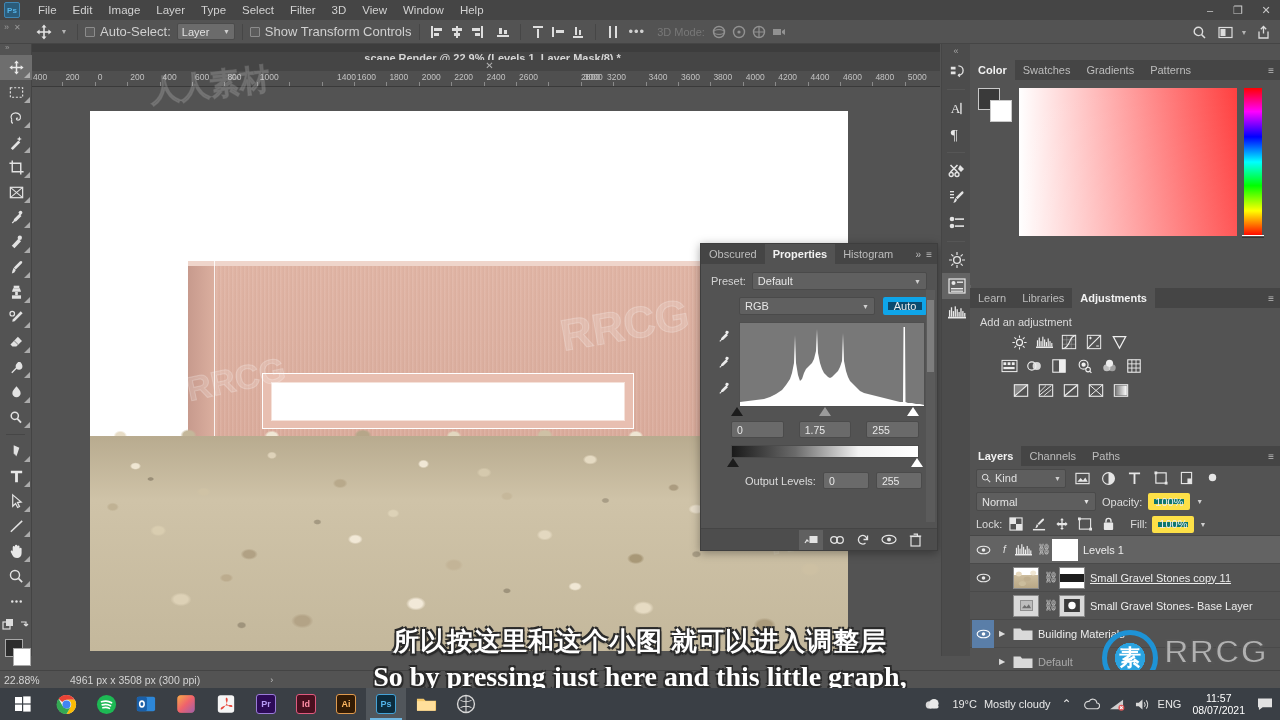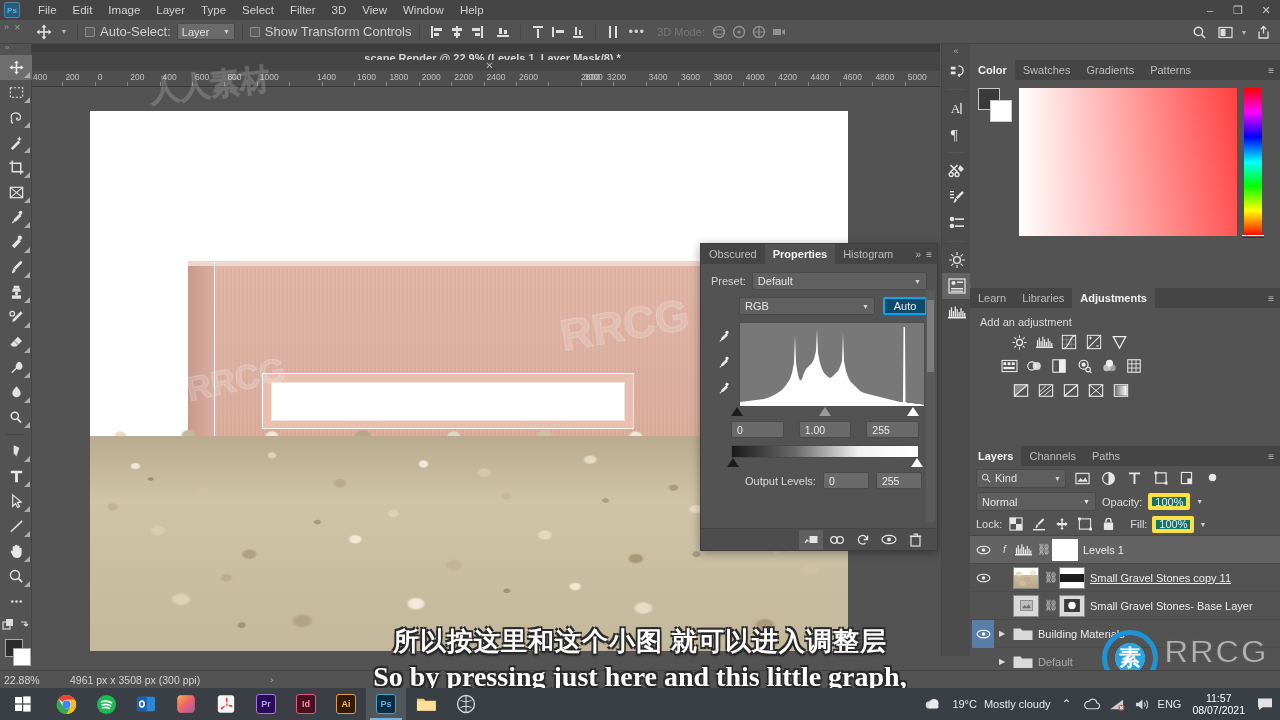--- a/index.html
+++ b/index.html
@@ -216,21 +216,21 @@
   .preset-row{ height:26px; display:flex;align-items:center; padding:0 10px; gap:6px; margin-top:4px; }
   .preset-row .k{ font-size:11px;color:#d4d4d4; }
   .p-select{
     flex:1; height:18px; background:#606060; border:1px solid #4a4a4a; border-radius:2px;
     display:flex;align-items:center;justify-content:space-between; padding:0 5px;
     font-size:11px; color:#e6e6e6;
   }
   .p-select .cv{ font-size:7px; color:#d0d0d0; }
   .chan-row{ height:24px; display:flex;align-items:center; padding:0 10px 0 38px; gap:8px; }
   .auto-btn{
-    width:44px;height:18px; background:#0c4a6e; border:2px solid #0ea5e9; border-radius:2px;
+    width:44px;height:18px; background:#0c4a6e; border:5px solid #0ea5e9; border-radius:2px;
     display:flex;align-items:center;justify-content:center; font-size:11px;color:#ececec;
   }
   .hist-row{ display:flex; padding:4px 10px 0 8px; }
   .eyedroppers{ width:28px; display:flex;flex-direction:column;align-items:center;gap:9px;padding-top:6px; }
   .edrop{ width:17px;height:17px; display:flex;align-items:center;justify-content:center; }
   .histogram{
     position:relative; width:186px; height:85px; background:#787878;
     border:1px solid #4f4f4f; margin-left:2px;
   }
   .hsvg{ display:block; }
@@ -317,21 +317,21 @@
   .kind-sel{ width:90px;height:19px;background:#5e5e5e;border:1px solid #4a4a4a;border-radius:2px;
              display:flex;align-items:center;padding:0 4px;gap:4px;font-size:11px;color:#e0e0e0; }
   .kind-sel .cv{ margin-left:auto;font-size:7px; }
   .kfil{ width:19px;height:19px;display:flex;align-items:center;justify-content:center; }
   .lp-blend{ height:23px; display:flex;align-items:center;padding:0 6px;gap:6px; }
   .blend-sel{ width:120px;height:19px;background:#5e5e5e;border:1px solid #4a4a4a;border-radius:2px;
               display:flex;align-items:center;padding:0 5px;font-size:11px;color:#e4e4e4;
               justify-content:space-between; }
   .blend-sel .cv{ font-size:7px; }
   .op-lbl{ font-size:11px;color:#dcdcdc; }
-  .op-val{ width:42px;height:17px;background:#0f766e;border:4px solid #fde047;border-radius:2px;
+  .op-val{ width:42px;height:17px;background:#0f766e;border:6px solid #fde047;border-radius:2px;
            font-size:11px;color:#eaeaea;display:flex;align-items:center;justify-content:center; }
   .tiny-cv{ font-size:7px;color:#cfcfcf; }
   .lp-lock{ height:23px; display:flex;align-items:center;padding:0 6px;gap:5px;
             border-bottom:1px solid #474747; }
   .lock-ic{ width:18px;height:18px;display:flex;align-items:center;justify-content:center; }
 
   .layer-row{ height:28px; display:flex;align-items:center; border-bottom:1px solid #4a4a4a;
               padding-left:2px; gap:5px; }
   .layer-row.selected{ background:#636363; }
   .eye{ width:22px;height:28px;display:flex;align-items:center;justify-content:center; }
@@ -738,21 +738,21 @@
       <div class="rtick" style="left: 130.6px;">400</div>
       <div class="rline" style="left: 127.6px;"></div>
       <div class="rtick" style="left: 163px;">600</div>
       <div class="rline" style="left: 160px;"></div>
       <div class="rtick" style="left: 195.4px;">800</div>
       <div class="rline" style="left: 192.4px;"></div>
       <div class="rtick" style="left: 227.8px;">1000</div>
       <div class="rline" style="left: 224.8px;"></div>
       <div class="rtick" style="left: 258px; margin-top: 12px;">1200</div>
       <div class="rline" style="left: 257.2px;"></div>
-      <div class="rtick" style="left: 285px;">1400</div>
+      <div class="rtick" style="left: 305px;">1400</div>
       <div class="rline" style="left: 289.6px;"></div>
       <div class="rtick" style="left: 325px;">1600</div>
       <div class="rline" style="left: 322px;"></div>
       <div class="rtick" style="left: 357.4px;">1800</div>
       <div class="rline" style="left: 354.4px;"></div>
       <div class="rtick" style="left: 389.8px;">2000</div>
       <div class="rline" style="left: 386.8px;"></div>
       <div class="rtick" style="left: 422.2px;">2200</div>
       <div class="rline" style="left: 419.2px;"></div>
       <div class="rtick" style="left: 454.6px;">2400</div>
@@ -866,21 +866,21 @@
     </div>
 
     <div class="handles">
       <div class="hnd black" style="left:0px"></div>
       <div class="hnd gray" style="left:88px"></div>
       <div class="hnd white" style="left:176px"></div>
     </div>
 
     <div class="inputs">
       <div class="nin a">0</div>
-      <div class="nin b">1.00</div>
+      <div class="nin b">1.75</div>
       <div class="nin c">255</div>
     </div>
 
     <div class="outbar-wrap">
       <div class="outbar"></div>
       <div class="out-hnd black"></div>
       <div class="out-hnd white"></div>
     </div>
 
     <div class="outrow">

